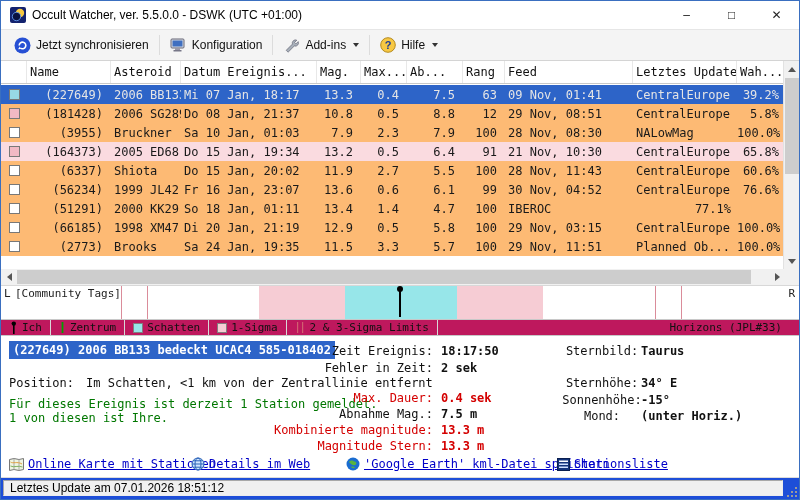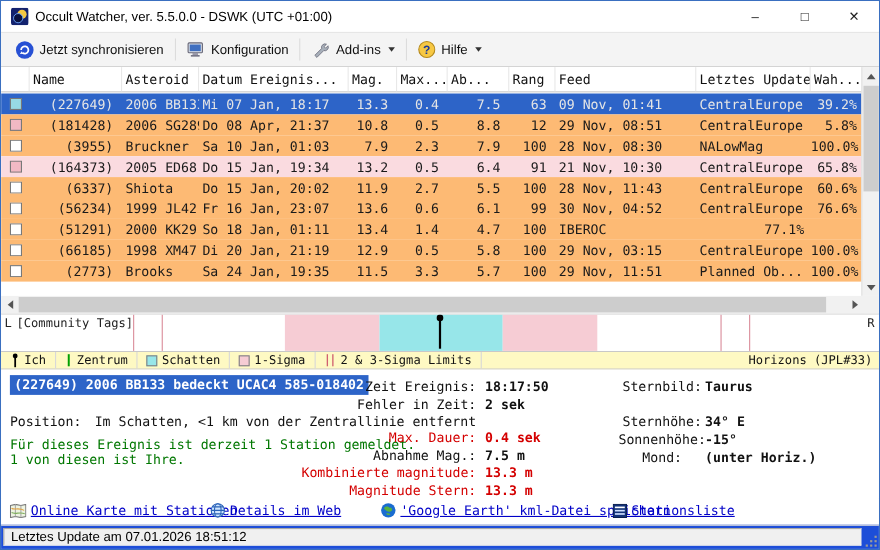--- a/index.html
+++ b/index.html
@@ -56,26 +56,26 @@
   
   .strip-area { flex:0 0 34px; position:relative; background:#fff; border-top:1px solid #d8d8d8; overflow:hidden; }
   .band { position:absolute; top:0; bottom:0; }
   .band-pink { background:var(--bandpink); }
   .band-cyan { background:var(--bandcyan); }
   .sigline { position:absolute; top:0; bottom:0; width:1px; background:#da8c9a; }
   .needle { position:absolute; left:398px; top:3px; bottom:2px; width:2px; background:#000; }
   .needle-knob { position:absolute; left:-2px; top:-3px; width:6px; height:6px; border-radius:50%; background:#000; }
   .strip-lbl { position:absolute; top:1px; font-family:var(--mono); font-size:11px; color:#222; }
   
-  .legend { flex:0 0 17px; display:flex; align-items:center; background:#fef9c3; border-top:1px solid #c8c8c8; border-bottom:1px solid #c8c8c8; font-family:var(--mono); font-size:11px; color:#111; }
+  .legend { flex:0 0 17px; display:flex; align-items:center; background:#be185d; border-top:1px solid #c8c8c8; border-bottom:1px solid #c8c8c8; font-family:var(--mono); font-size:11px; color:#111; }
   .litem { display:flex; align-items:center; gap:4px; padding:0 8px; height:100%; border-right:1px solid #d8d8d8; }
   .swatch { width:10px; height:10px; border:1px solid #808080; }
   .sw-cyan { background:var(--bandcyan); }
   .sw-pink { background:var(--bandpink); }
-  .legend-right { margin-left:auto; padding-right:6px; }
+  .legend-right { margin-left:auto; padding-right:17px; }
   
   .details { flex:0 0 117px; position:relative; background:#fff; font-family:var(--mono); font-size:12px; color:#111; }
   .detail-title { position:absolute; left:8px; top:5px; background:var(--selblue); color:#fff; font-weight:bold; padding:2px 4px; }
   .pos-line { position:absolute; left:8px; top:40px; }
   .pos-value { margin-left:12px; }
   .green { position:absolute; left:8px; color:#007700; }
   .g1 { top:61px; } .g2 { top:75px; }
   .flabel { position:absolute; left:250px; width:182px; text-align:right; }
   .fvalue { position:absolute; left:440px; font-weight:bold; }
   .frlabel { position:absolute; left:552px; width:98px; text-align:center; }
@@ -176,21 +176,21 @@
         <div class="cell a-l">09 Nov, 01:41</div>
         <div class="cell a-l">CentralEurope</div>
         <div class="cell a-p">39.2%</div>
       </div>
       <div class="trow v-plain">
         <div class="cell cb-cell">
           <div class="cb" style="background: rgb(242, 185, 196);"></div>
         </div>
         <div class="cell a-r">(181428)</div>
         <div class="cell a-l">2006 SG289</div>
-        <div class="cell a-l">Do 08 Apr, 21:37</div>
+        <div class="cell a-l">Do 08 Jan, 21:37</div>
         <div class="cell a-r">10.8</div>
         <div class="cell a-r">0.5</div>
         <div class="cell a-r">8.8</div>
         <div class="cell a-r">12</div>
         <div class="cell a-l">29 Nov, 08:51</div>
         <div class="cell a-l">CentralEurope</div>
         <div class="cell a-p">5.8%</div>
       </div>
       <div class="trow v-plain">
         <div class="cell cb-cell">

